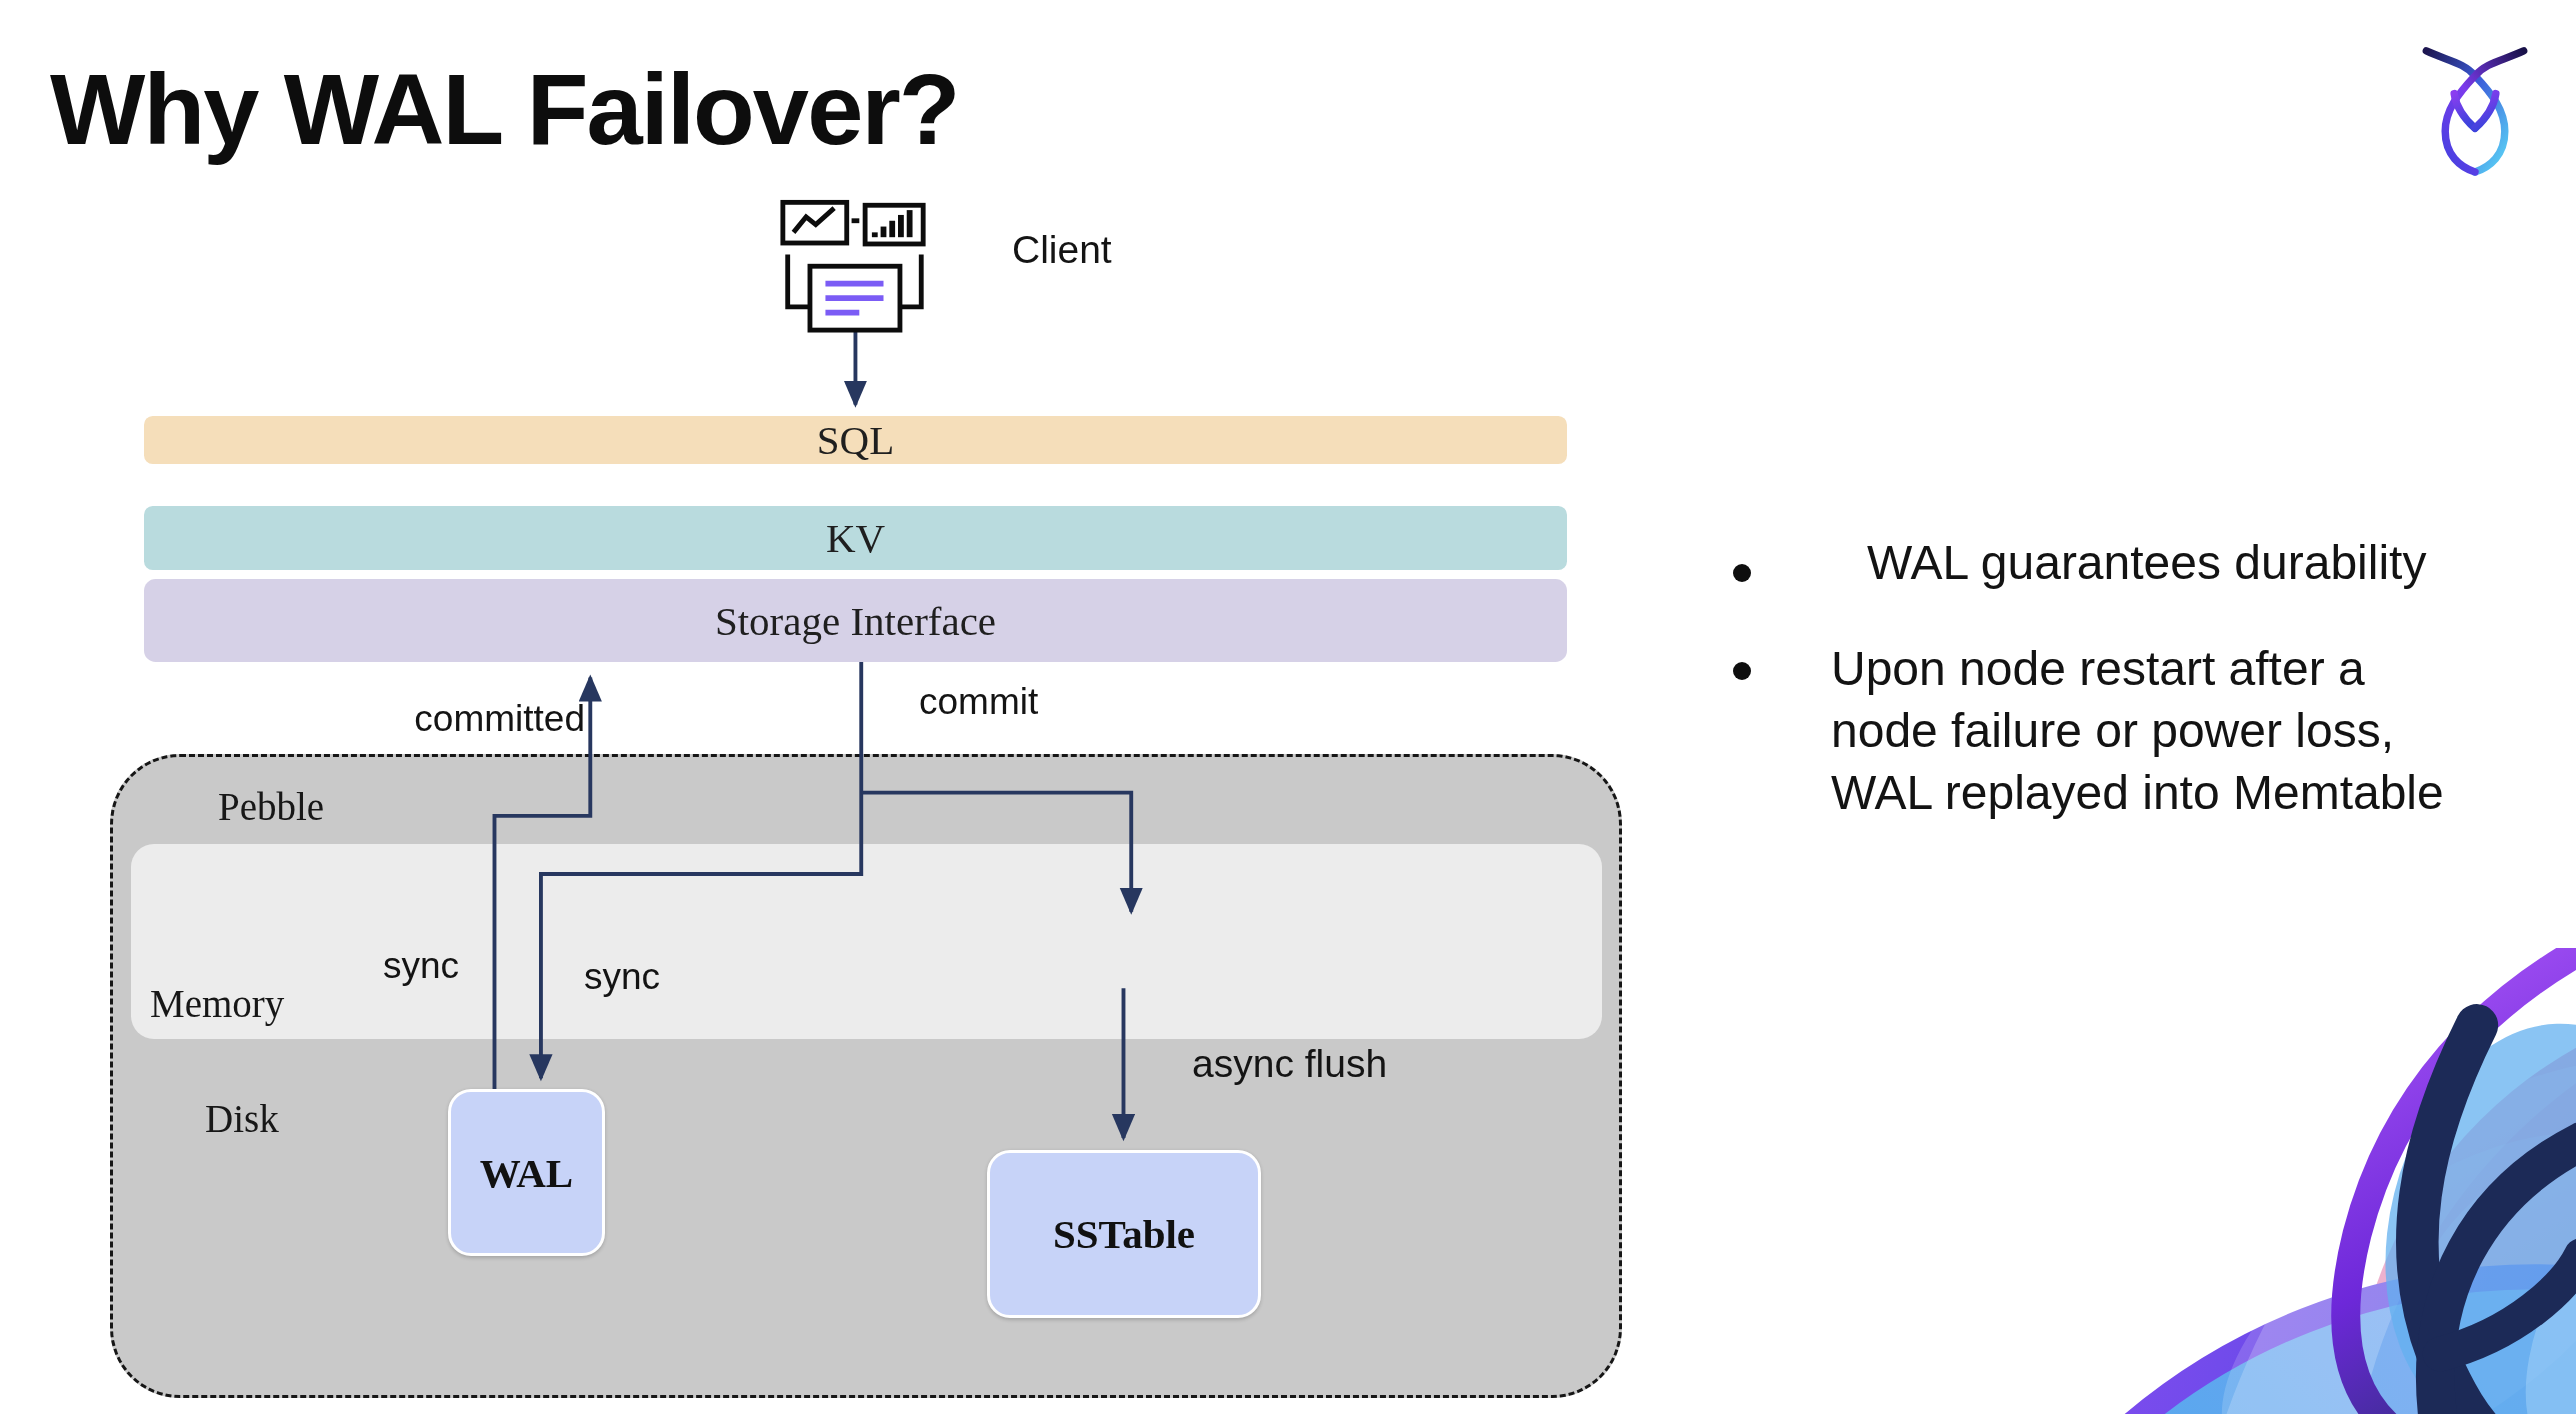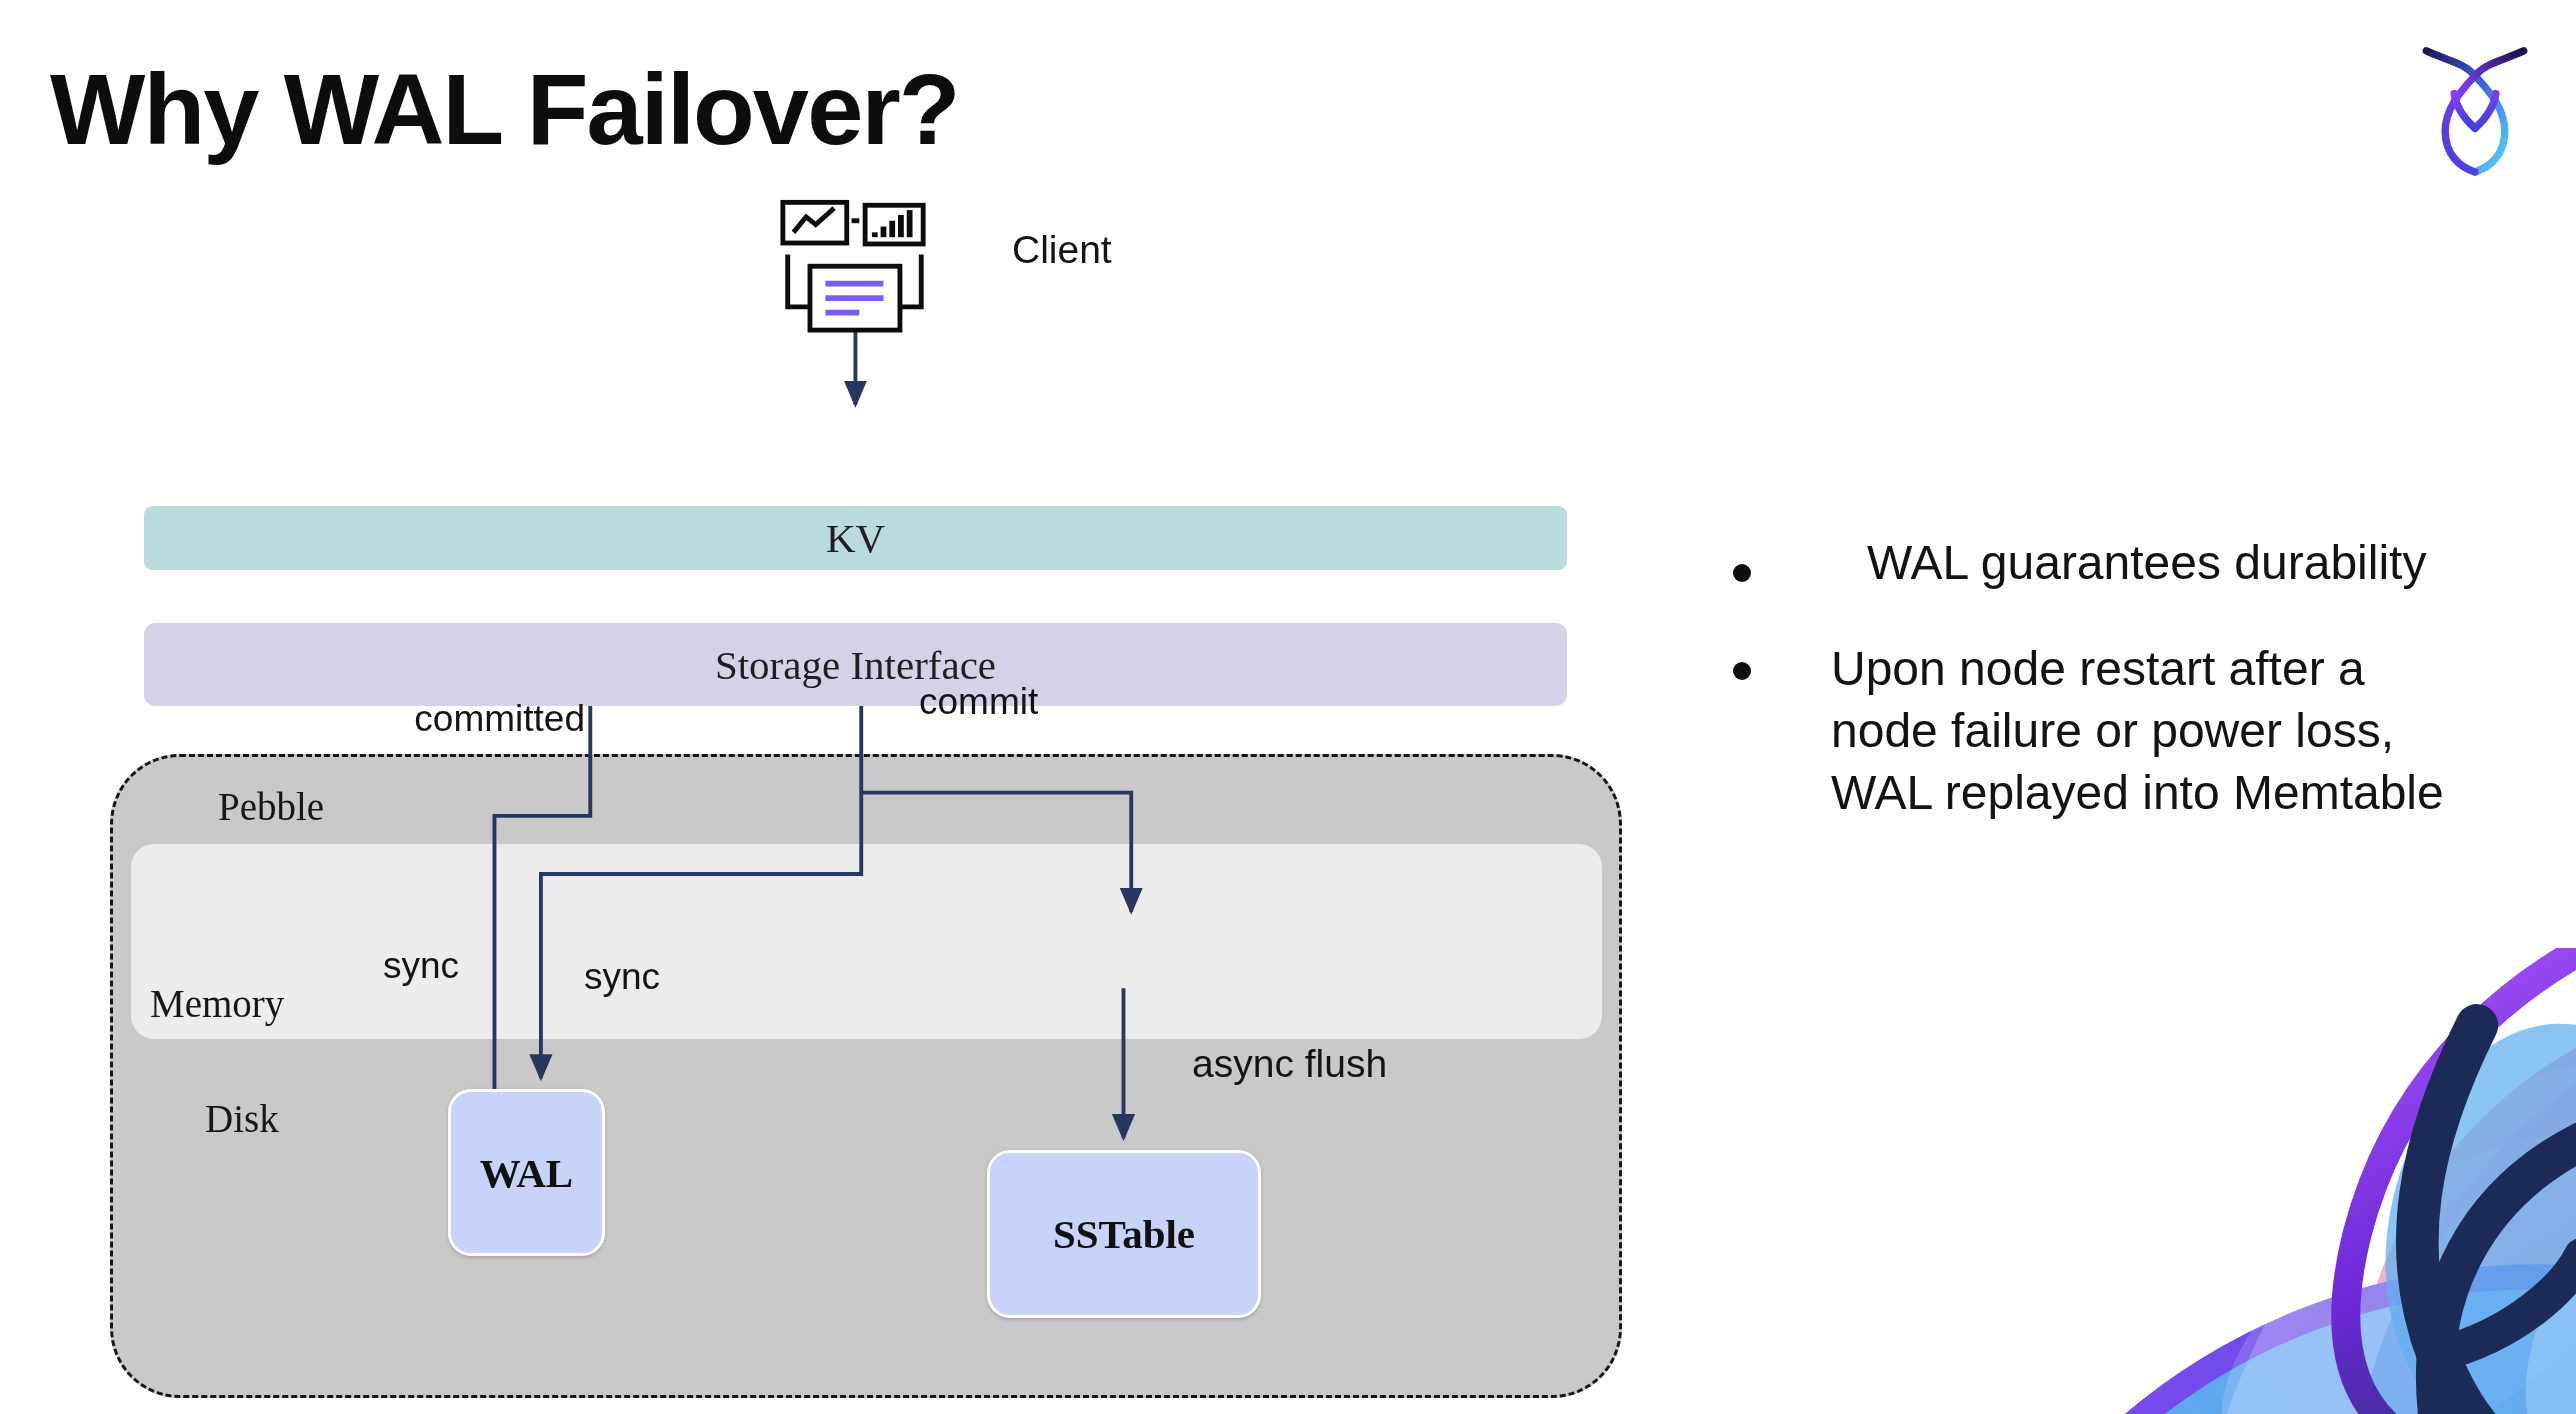--- a/index.html
+++ b/index.html
@@ -16,21 +16,21 @@
   }
 
   
   .bar{
     left:144px; width:1423px; display:flex; align-items:center; justify-content:center;
     font-family:"Liberation Serif","DejaVu Serif",serif; font-size:41px; color:#1f1f1f;
     z-index:3;
   }
   .bar-sql{top:416px; height:48px; border-radius:8.7px; background:#f5deba;}
   .bar-kv{top:506px; height:64px; border-radius:8.7px; background:#b9dbde;}
-  .bar-storage{top:579px; height:83px; border-radius:11.6px; background:#d6d1e7;margin-top:44px;}
+  .bar-storage{top:579px; height:83px; border-radius:11.6px; background:#d6d1e7;}
 
   
   .pebble{
     left:110px; top:754px; width:1512px; height:644px; background:#c9c9c9;
     border:3.4px dashed #161616; border-radius:70px; box-sizing:border-box; z-index:1;
   }
   .memory-band{
     left:131px; top:844px; width:1471px; height:195px; background:#ececec;
     border-radius:23px; z-index:1;
   }
@@ -185,20 +185,23 @@
       </g>
     </g>
   </svg>
 
   <div class="abs pebble"></div>
   <div class="abs memory-band"></div>
   <div class="abs region-label lbl-pebble">Pebble</div>
   <div class="abs region-label lbl-memory">Memory</div>
   <div class="abs region-label lbl-disk">Disk</div>
 
+  <div class="abs bar bar-sql">
+      <span>SQL</span>
+    </div>
   <div class="abs bar bar-kv">
       <span>KV</span>
     </div>
   <div class="abs bar bar-storage">
       <span>Storage Interface</span>
     </div>
 
   <div class="abs node node-wal">
       <span>WAL</span>
     </div>

